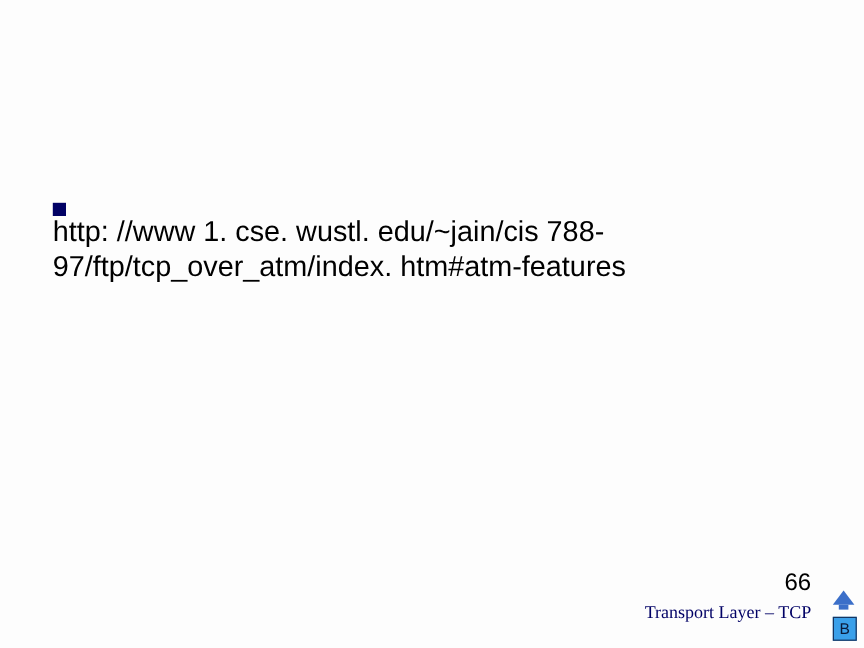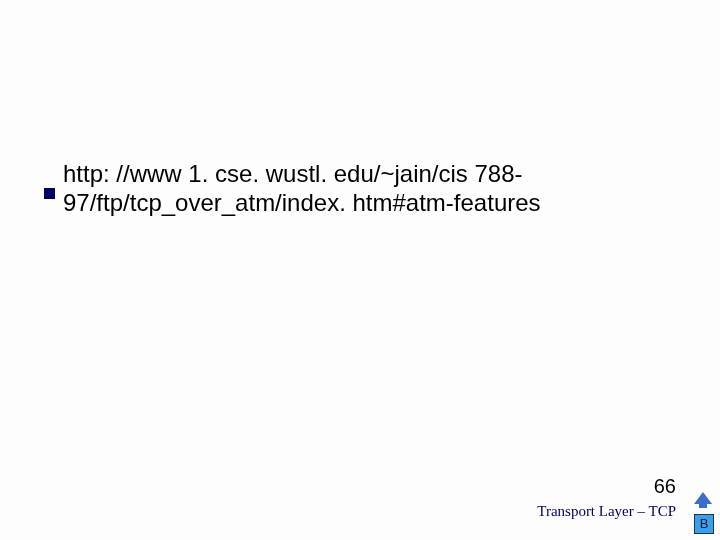--- a/index.html
+++ b/index.html
@@ -22,21 +22,22 @@
     position: absolute;
     left: 44px;
     top: 160px;
     width: 600px;
     font-size: 24px;
     line-height: 1.2;
     color: #000;
   }
   .bullet-row {
     display: flex;
-    align-items: center;
+    align-items: flex-start;
+    flex-direction: column;
   }
   .bullet-marker {
     flex: 0 0 auto;
     width: 11px;
     height: 11px;
     background: #010165;
     margin-top: 9px;
     margin-right: 8px;
   }
   .bullet-text {

